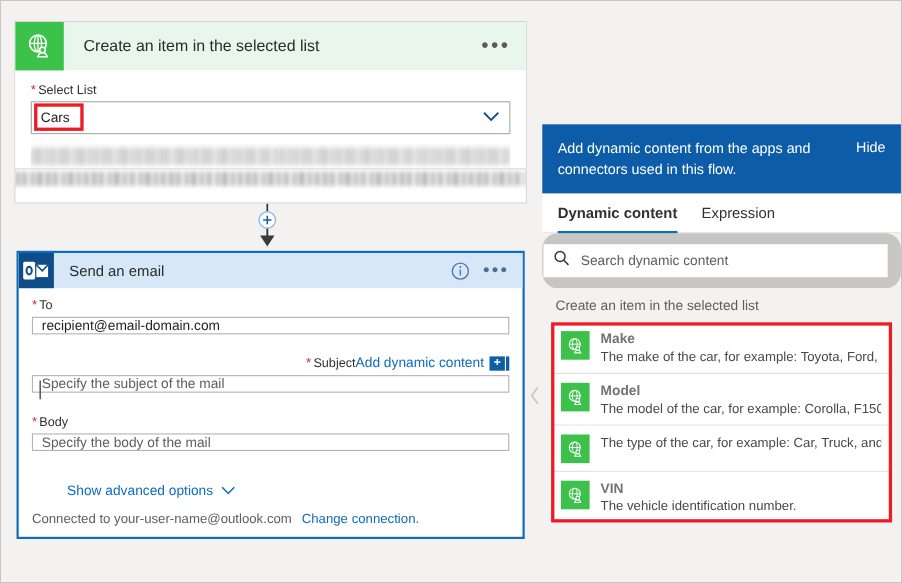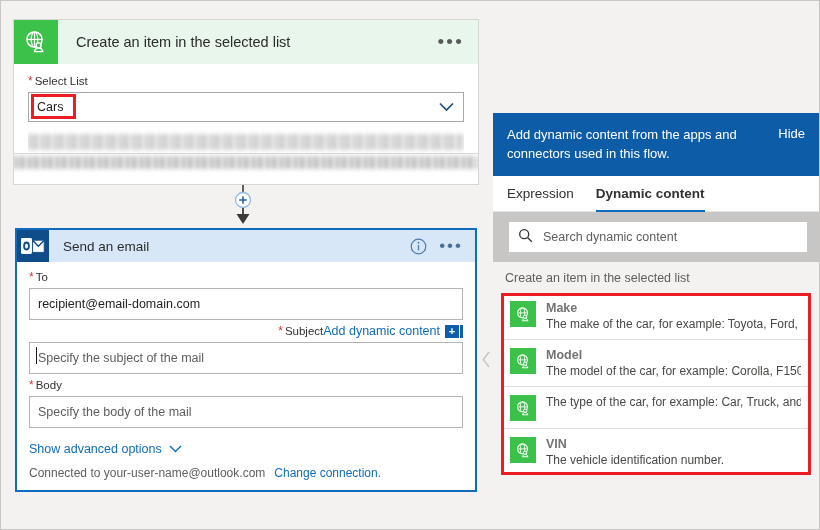--- a/index.html
+++ b/index.html
@@ -180,29 +180,29 @@
     font-size: 17px;
     letter-spacing: 2px;
     line-height: 8px;
     padding-right: 12px;
     user-select: none;
   }
 
   .card-mail-body { padding: 8px 12px 10px 12px; }
 
   .text-input {
-    height: 32px;
+    height: 16px;
     border: 1px solid #b3b3b3;
     background: #fff;
     display: flex;
     align-items: center;
     padding: 0 8px;
     font-size: 12.5px;
     color: #201f1e;
-    margin-bottom: 4px;
+    margin-bottom: 19px;
   }
   .text-input.ph { color: #605e5c; }
   .text-input.caret { position: relative; }
   .text-input.caret::before {
     content: "";
     position: absolute;
     left: 6px; top: 4px;
     width: 1px; height: 17px;
     background: #1b1b1b;
   }
@@ -237,20 +237,21 @@
     margin-left: 1px;
   }
 
   .adv-link {
     font-size: 12.5px;
     color: #0f6cbd;
     display: inline-flex;
     align-items: center;
     gap: 7px;
     margin-top: 10px;
+    margin-left: 32px;
   }
   .conn-row {
     margin-top: 9px;
     font-size: 12px;
     color: #605e5c;
     display: flex;
     gap: 9px;
     align-items: baseline;
   }
   .conn-link { color: #0f6cbd; }
@@ -302,21 +303,22 @@
   .dyn-tab.active { font-weight: bold; }
   .dyn-tab.active::after {
     content: "";
     position: absolute;
     left: 0; right: 0; bottom: 0;
     height: 2px;
     background: #0f6cbd;
   }
   .search-wrap {
     background: #c8c6c4;
-    padding: 10px 12px 10px 16px;
+    padding: 10px 12px 10px 1px;
+    border-radius: 14px;
   }
   .search-box {
     background: #fff;
     height: 30px;
     display: flex;
     align-items: center;
     padding: 0 9px;
     gap: 10px;
   }
   .search-ph { font-size: 12.5px; color: #605e5c; }
@@ -522,22 +524,22 @@
   </div>
 
   <div class="dyn-panel">
 
     <div class="dyn-header">
       <div class="dyn-header-text">Add dynamic content from the apps and connectors used in this flow.</div>
       <div class="hide-btn">Hide</div>
     </div>
 
     <div class="dyn-tabs">
+      <div class="dyn-tab active">Dynamic content</div>
       <div class="dyn-tab">Expression</div>
-      <div class="dyn-tab active">Dynamic content</div>
     </div>
 
     <div class="search-wrap">
       <div class="search-box">
         <span>
           <svg width="15" height="15" viewBox="0 0 15 15">
             <circle cx="6.2" cy="6.2" r="4.5" fill="none" stroke="#323130" stroke-width="1.3"></circle>
             <line x1="9.5" y1="9.5" x2="13.8" y2="13.8" stroke="#323130" stroke-width="1.3"></line>
           </svg>
         </span>

